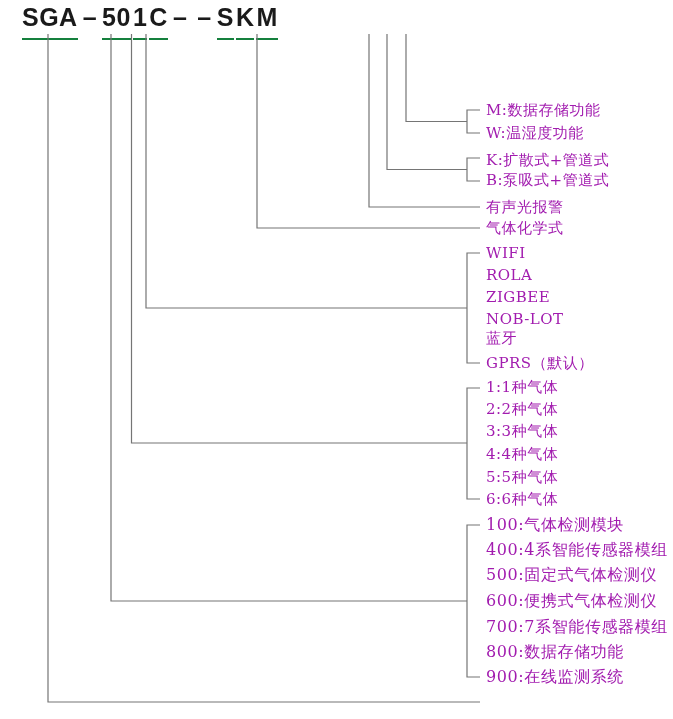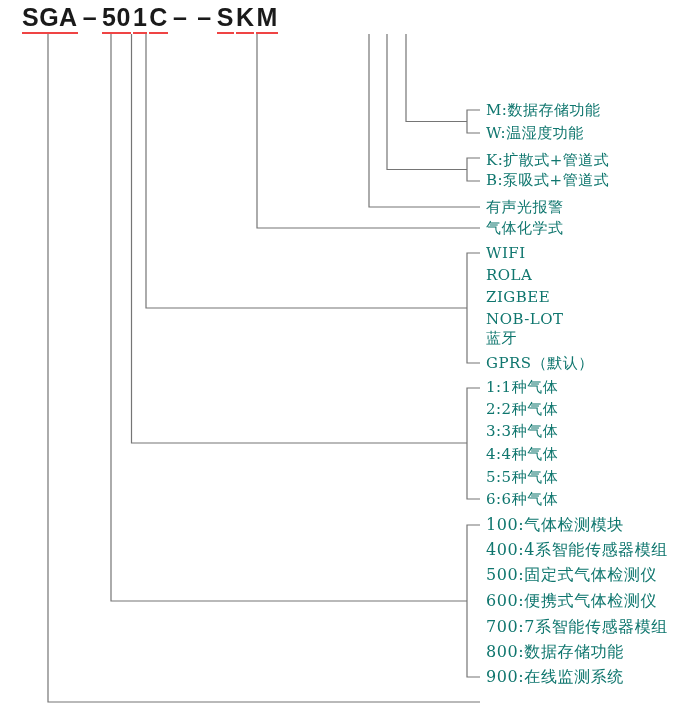--- a/index.html
+++ b/index.html
@@ -1,27 +1,27 @@
 <!DOCTYPE html>
 <html><head>
 <meta charset="utf-8">
 <style>
   html,body{margin:0;padding:0;background:#ffffff;}
   .stage{position:relative;width:673px;height:719px;background:#ffffff;overflow:hidden;
          font-family:"Liberation Sans",sans-serif;}
   .model{position:absolute;left:22px;top:4px;display:flex;align-items:flex-start;
          font-weight:bold;font-size:25px;color:#1a1a1a;letter-spacing:.5px;white-space:pre;}
   .model span{line-height:26px;display:inline-block;}
-  .model .u{border-bottom:2px solid #ef4444;padding-bottom:2px;}
+  .model .u{border-bottom:2px solid #15803d;padding-bottom:8px;}
   .model .gap{margin-right:2px;}
   .model .dash{margin:0 5px;}
   .lines{position:absolute;left:0;top:0;}
   .lines polyline{fill:none;stroke:#757575;stroke-width:1.2;}
   .lbl{position:absolute;left:486px;font-family:"DejaVu Serif","Liberation Serif",serif;
-       font-size:15px;line-height:20px;color:#0f766e;letter-spacing:.5px;white-space:nowrap;}
+       font-size:15px;line-height:20px;color:#a21caf;letter-spacing:.5px;white-space:nowrap;}
   .lbl.big{font-size:16px;letter-spacing:.6px;}
 </style>
 </head>
 <body>
 
 <div class="stage">
 
   <div class="model">
     <span class="u">SGA</span>
     <span class="dash">–</span>

